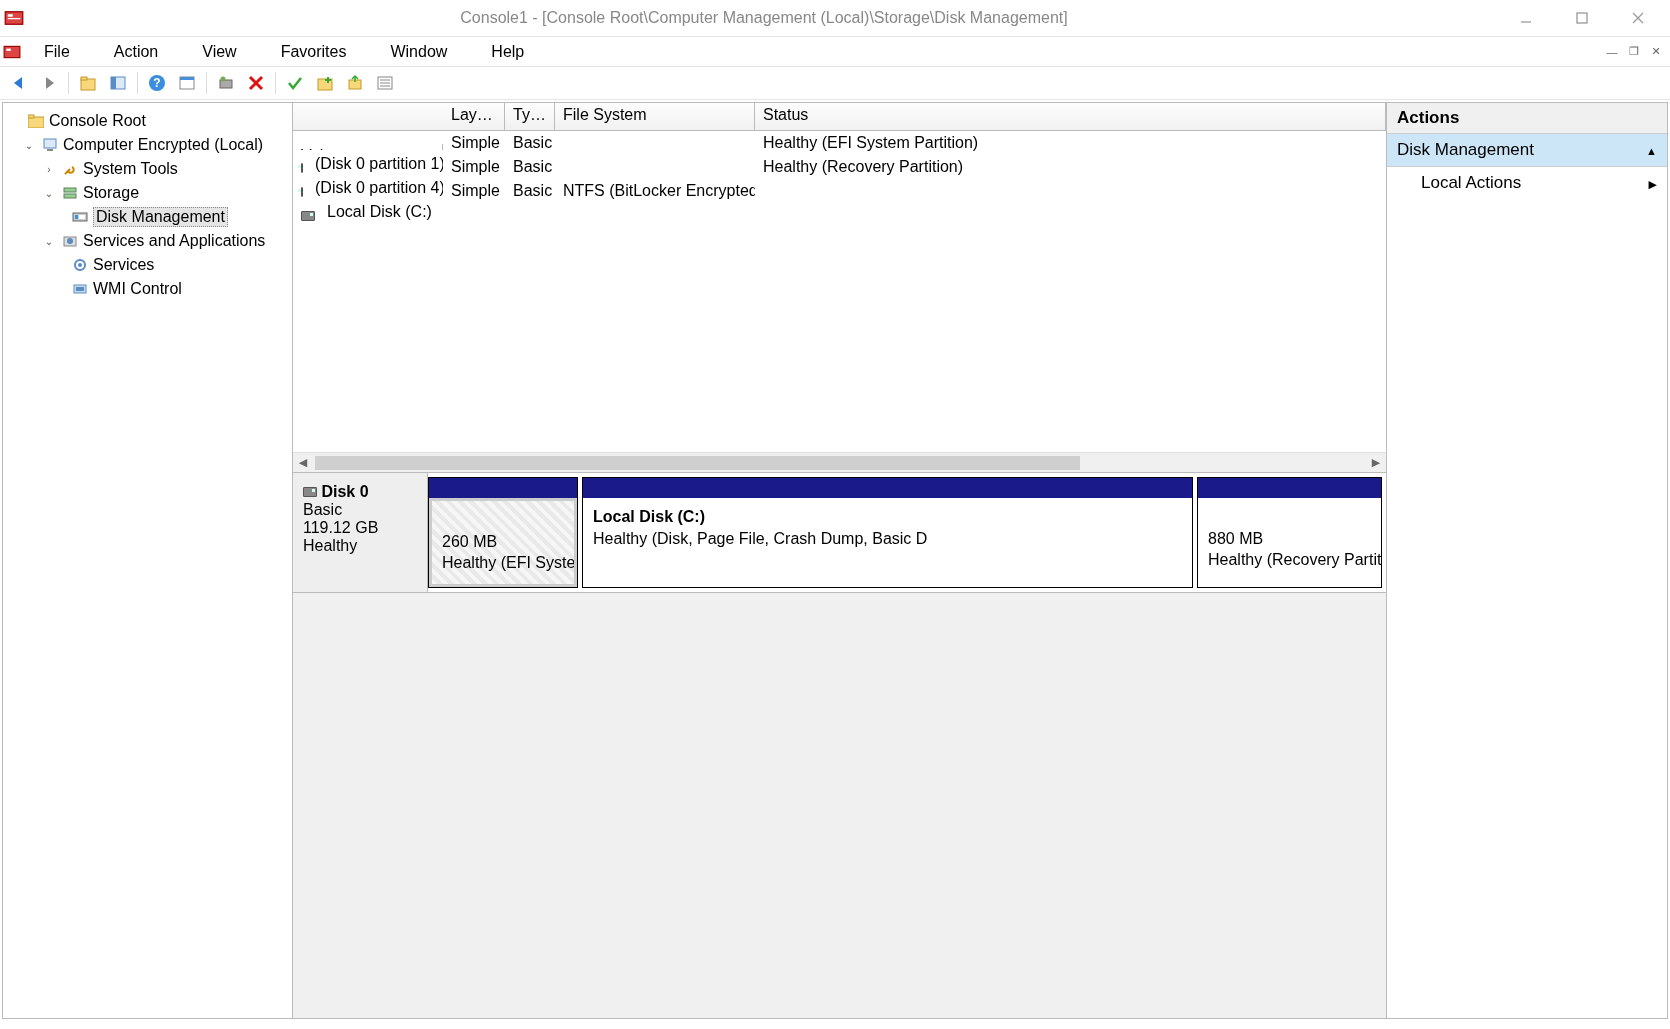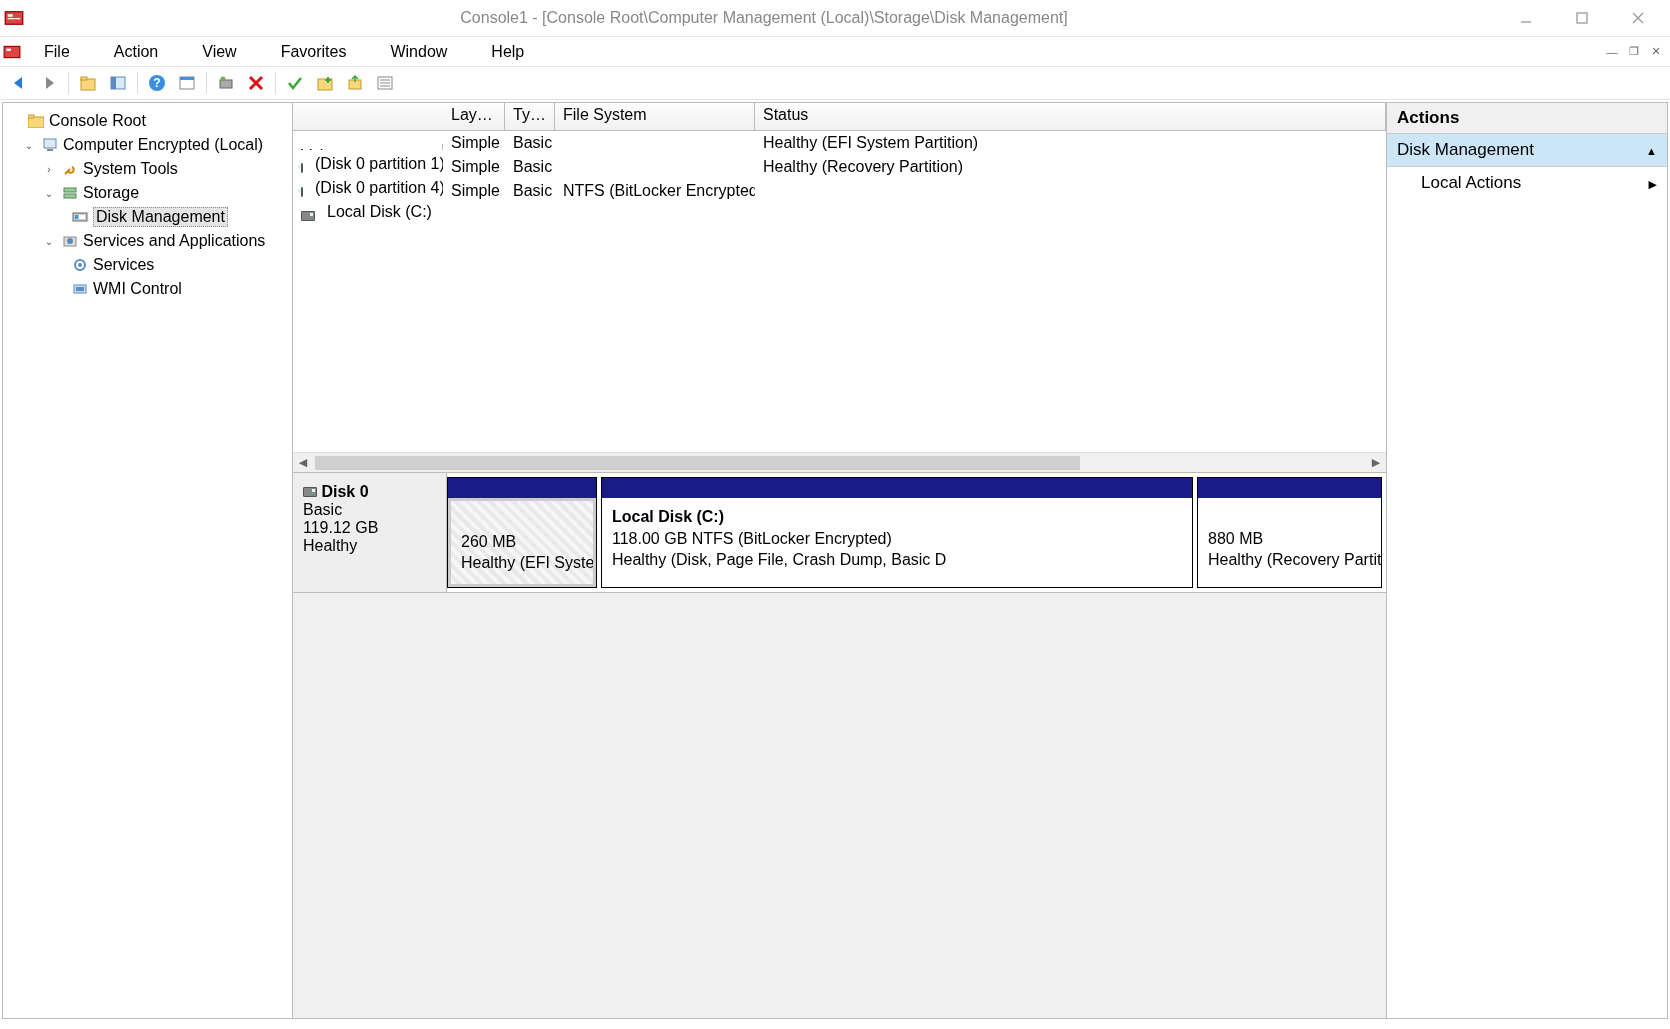--- a/index.html
+++ b/index.html
@@ -48,21 +48,21 @@
 .hscroll .thumb { width: 70%; height: 14px; background: #cfcfcf; border-radius: 0; margin-left: 2px;}
 
 .c-vol { width: 150px; margin-top: 41px; }
 .c-lay { width: 62px; }
 .c-typ { width: 50px; }
 .c-fs  { width: 200px; }
 .c-st  { flex: 1; }
 
 .disk-area { flex: 1; display: flex; flex-direction: column; background: #f0f0f0; min-height: 0; }
 .disk-row { display: flex; background: #fff; margin: 0; border-bottom: 1px solid #bbb; }
-.disk-label { width: 154px; padding: 10px 8px 10px 10px; background: #eee; border-right: 1px solid #bbb; font-size: 16px; }
+.disk-label { width: 135px; padding: 10px 8px 10px 10px; background: #eee; border-right: 1px solid #bbb; font-size: 16px; }
 .disk-label .dname { font-weight: bold; }
 .disk-parts { flex: 1; display: flex; gap: 4px; padding: 4px 4px 4px 0; }
 .part { border: 1px solid #000; display: flex; flex-direction: column; min-width: 0; overflow: hidden; }
 .part-bar { height: 20px; background: #1a1a8a; }
 .part-body { padding: 8px 10px 10px 10px; font-size: 16px; line-height: 1.35; white-space: nowrap; overflow: hidden; background: #fff; }
 .part.hatch .part-body { background: repeating-linear-gradient(45deg,#f6f6f6 0,#f6f6f6 4px,#e9e9e9 4px,#e9e9e9 8px); border:3px solid #ccc;}
 .p-title { font-weight: bold; }
 .legend { height: 32px; background: #fff; border-top: 1px solid #bbb; display: flex; align-items: center; gap: 18px; padding: 0 10px; font-size: 16px; margin-top:auto; }
 .legend .sw { width: 15px; height: 15px; display: inline-block; border: 1px solid #000; margin-right: 6px; vertical-align: middle; }
 .legend .sw.black { background: #000; }
@@ -357,21 +357,20 @@
             <div class="part-body">
               <div>&nbsp;</div>
               <div>260 MB</div>
               <div>Healthy (EFI System</div>
             </div>
           </div>
           <div class="part" style="flex:1">
             <div class="part-bar"></div>
             <div class="part-body">
               <div class="p-title">Local Disk  (C:)</div>
-              <div>118.00 GB NTFS (BitLocker Encrypted)</div>
               <div>Healthy (Disk, Page File, Crash Dump, Basic D</div>
             </div>
           </div>
           <div class="part" style="flex:0 0 185px">
             <div class="part-bar"></div>
             <div class="part-body">
               <div>&nbsp;</div>
               <div>880 MB</div>
               <div>Healthy (Recovery Partitio</div>
             </div>

